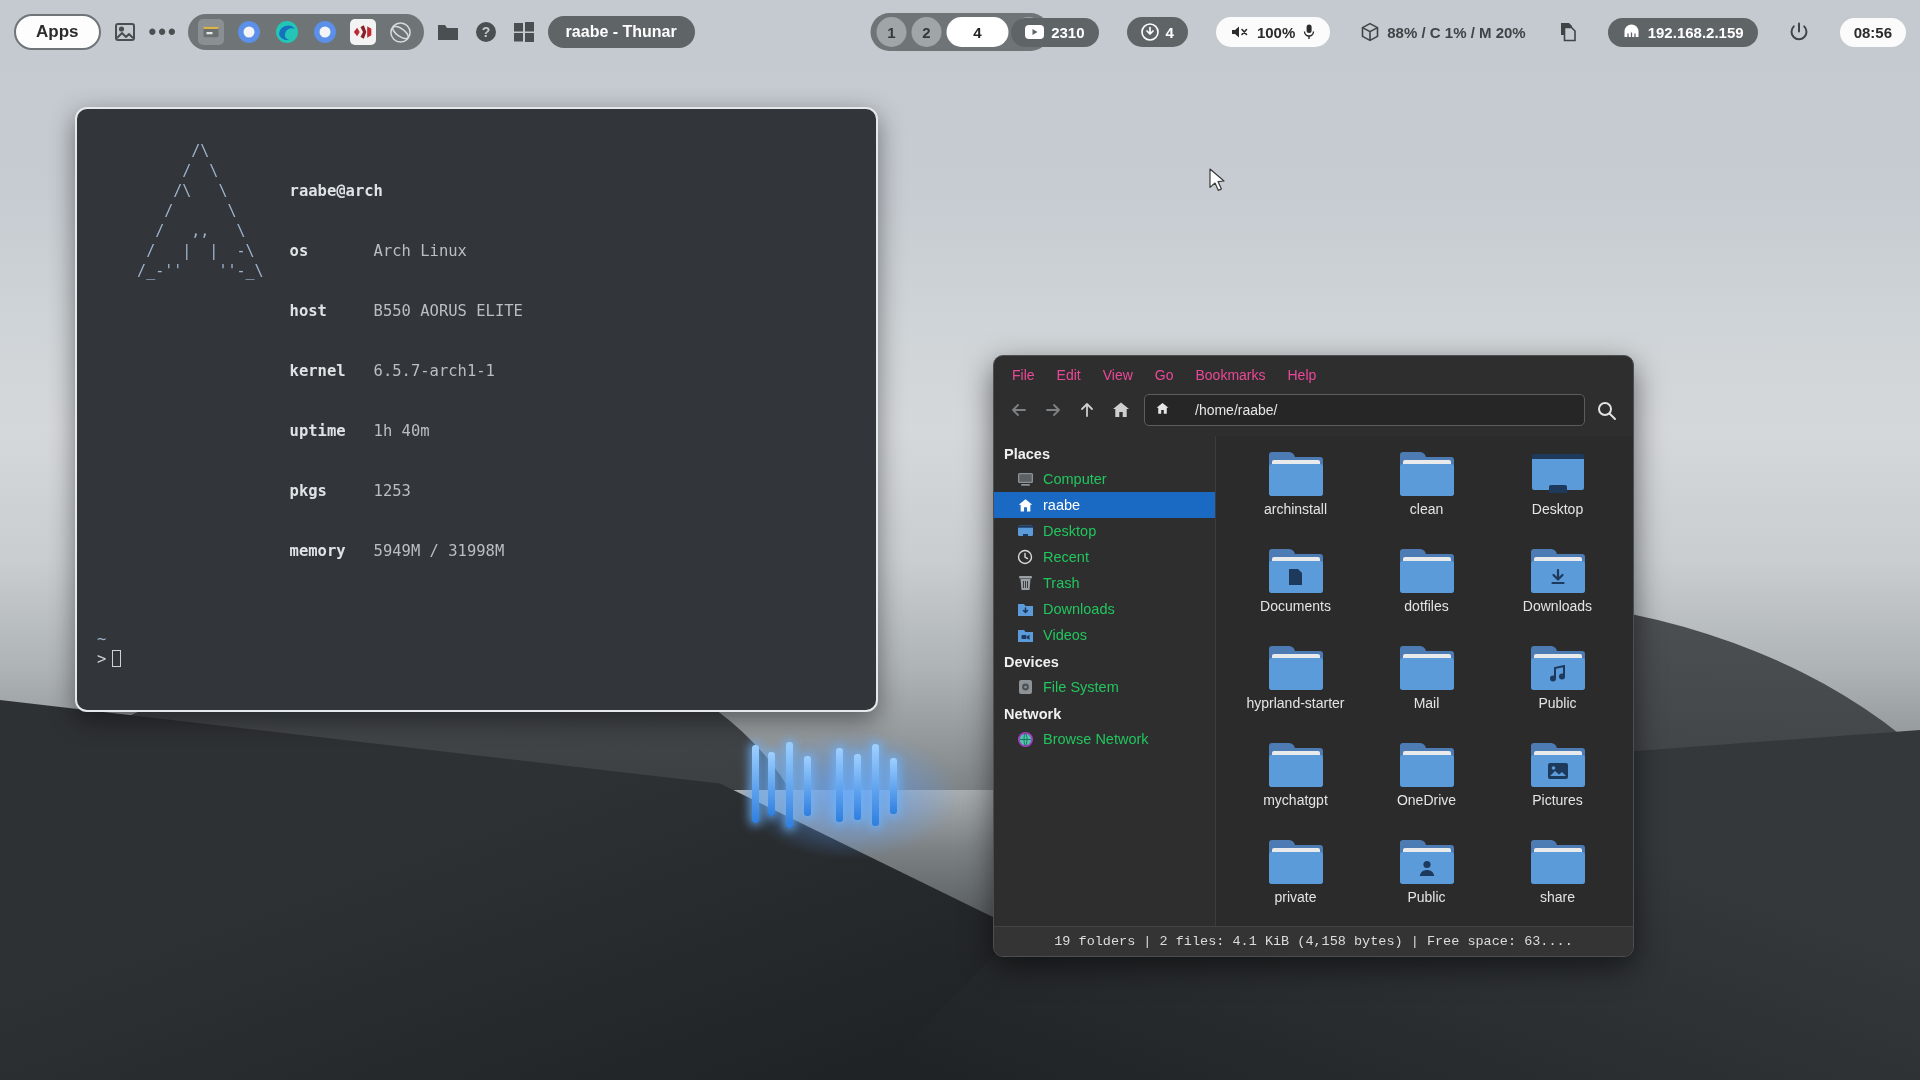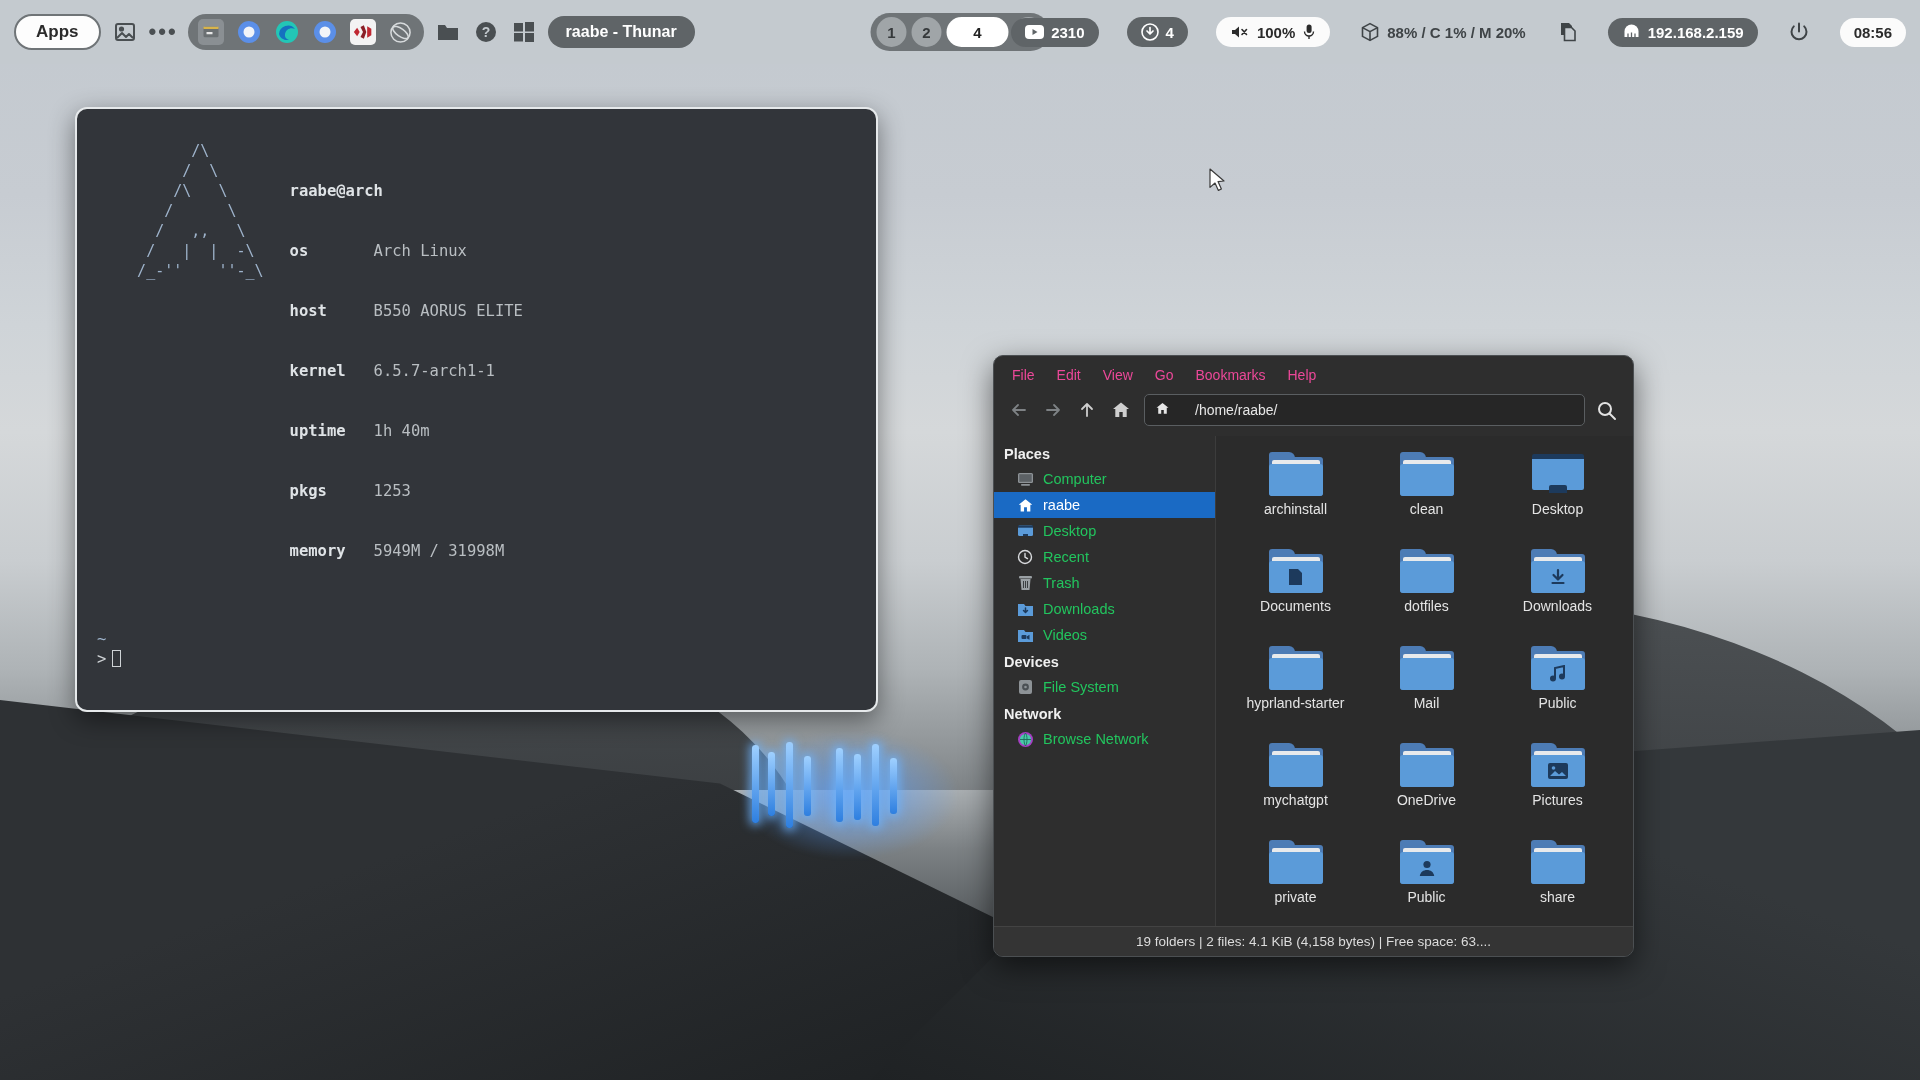--- a/index.html
+++ b/index.html
@@ -268,21 +268,21 @@
   }
   .monitor .stand {
     position: absolute; left: 18px; bottom: 3px; width: 18px; height: 8px;
     background: #1d3a5c; border-radius: 2px 2px 0 0;
   }
 
   #statusbar {
     height: 30px; background: #343434;
     border-top: 1px solid #434343;
     display: flex; align-items: center; justify-content: center;
-    font-size: 13.5px; color: #dcdcdc;
+    font-size: 13.5px; color: #dcdcdc; font-family: Liberation Mono, monospace;
   }
 
   
   #cursor-arrow { position: absolute; left: 1208px; top: 168px; z-index: 60; }
 </style>
 </head>
 <body>
 
 <div id="desktop">
   <div id="hill-left" class="hill"></div>

